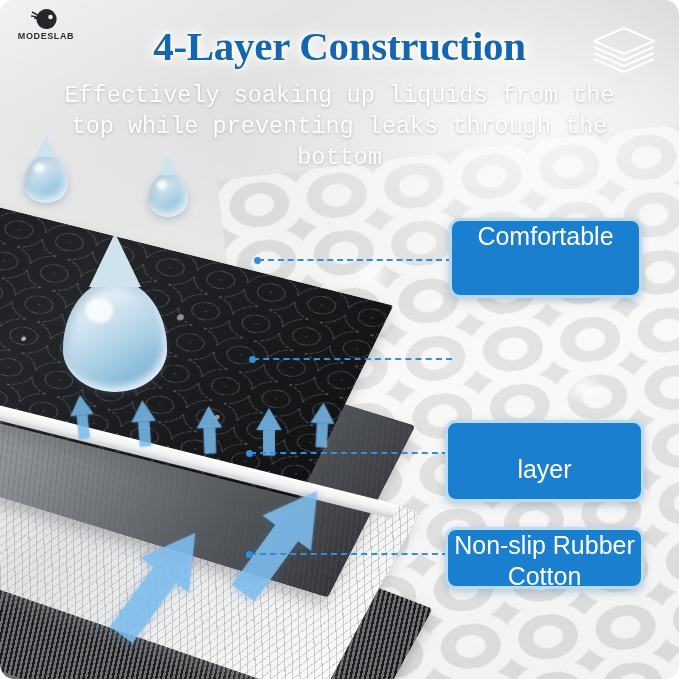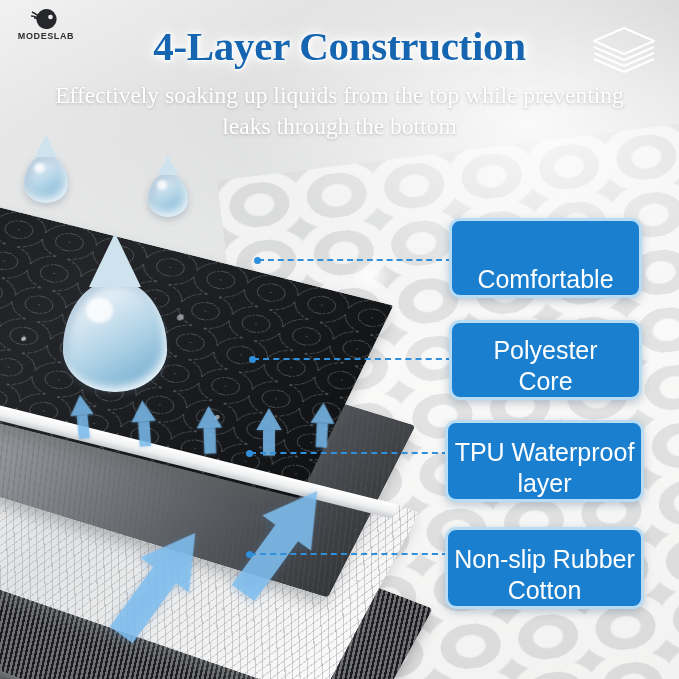--- a/index.html
+++ b/index.html
@@ -7,20 +7,21 @@
     padding: 0;
     background: #ffffff;
   }
   #infographic {
     position: relative;
     width: 679px;
     height: 679px;
     overflow: hidden;
     font-family: "Liberation Sans", sans-serif;
     background: linear-gradient(170deg, #c9cacb 0%, #cfd0d1 16%, #e3e4e4 34%, #f3f3f2 55%, #ececeb 75%, #e6e5e4 100%);
+    border-radius: 15px;
   }
 
   
   .photo-layer { position: absolute; inset: 0; }
 
   
   .foam-bumps {
     position: absolute;
     left: 250px; top: 150px; right: -40px; bottom: -40px;
     background:
@@ -223,21 +224,21 @@
     width: 72px; height: 52px;
   }
 
   .subtitle {
     position: absolute;
     left: 40px; right: 40px; top: 80px;
     text-align: center;
     font-size: 23.5px;
     line-height: 31px;
     color: #ffffff;
-    font-family: Liberation Serif, serif;
+    font-family: Liberation Mono, monospace;
     text-shadow: 0 1px 3px rgba(140,142,145,.55);
   }
 
   
   .leader {
     position: absolute;
     height: 0;
     border-top: 2px dashed #2f8fdb;
   }
   .leader .dot {
@@ -254,33 +255,33 @@
 
   
   .callout {
     position: absolute;
     box-sizing: border-box;
     background: #1b7fd0;
     border: 3px solid #b9dcf5;
     border-radius: 11px;
     color: #ffffff;
     display: flex;
-    align-items: flex-end;
+    align-items: flex-start;
     justify-content: center;
     text-align: center;
     font-size: 25px;
     line-height: 31px;
     font-family: "Liberation Sans", sans-serif;
     box-shadow: 0 3px 8px rgba(60,90,120,.3);
     padding: 0 6px;
   }
   .c1 { left: 449px; top: 218px; width: 193px; height: 80px; }
   .c2 { left: 449px; top: 320px; width: 193px; height: 80px; }
   .c3 { left: 445px; top: 420px; width: 199px; height: 82px; }
-  .c4 { left: 445px; top: 527px; width: 199px; height: 82px; }
+  .c4 { left: 445px; top: 527px; width: 199px; height: 62px; }
 </style>
 </head>
 <body>
 
 <div id="infographic">
 
   <div class="photo-layer">
     <div class="foam-bumps"></div>
     <div class="foam-sheen"></div>
 
@@ -356,30 +357,24 @@
   <div class="leader l4">
       <span class="dot"></span>
     </div>
 
   <div class="callout c1">
     <span>
       <span>Comfortable</span><br>
     </span>
   </div>
 
-  <div class="callout c2">
-    <span>
-      <span>Polyester</span><br>
-      <span>Core</span>
-    </span>
-  </div>
 
   <div class="callout c3">
     <span>
-      <span>TPU Waterproof</span><br>
+      <br>
       <span>layer</span>
     </span>
   </div>
 
   <div class="callout c4">
     <span>
       <span>Non-slip Rubber</span><br>
       <span>Cotton</span>
     </span>
   </div>

